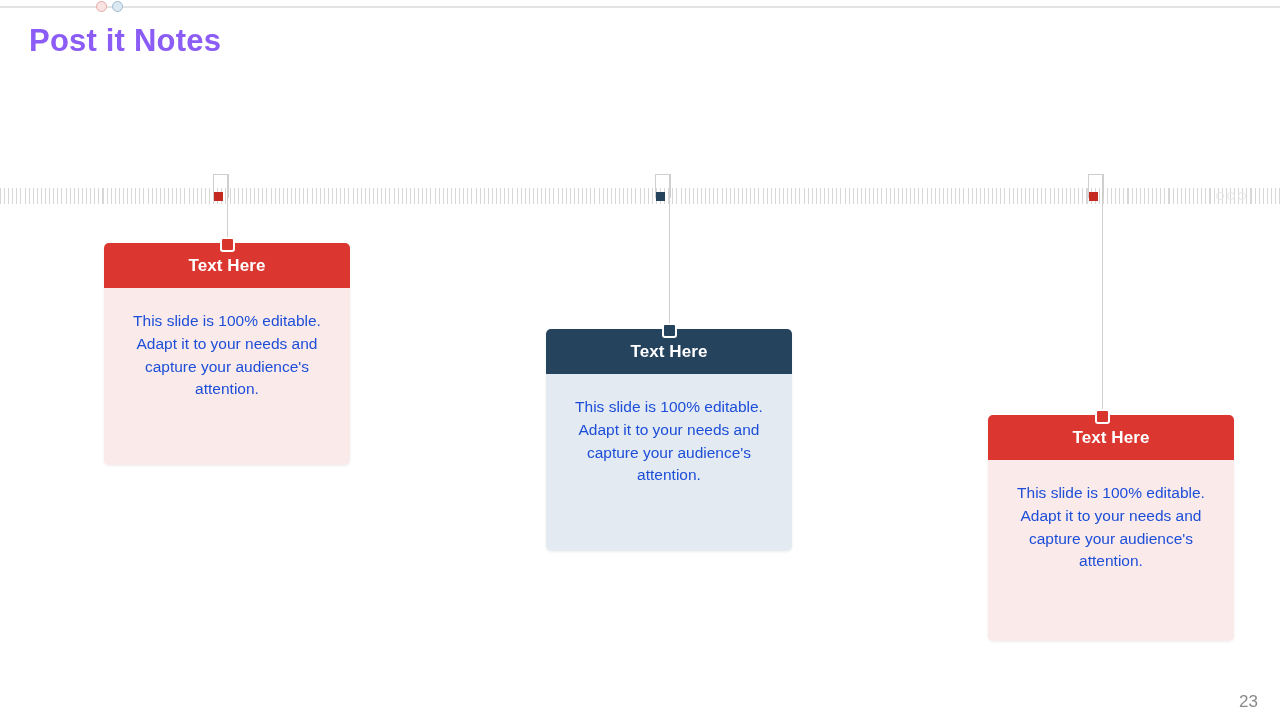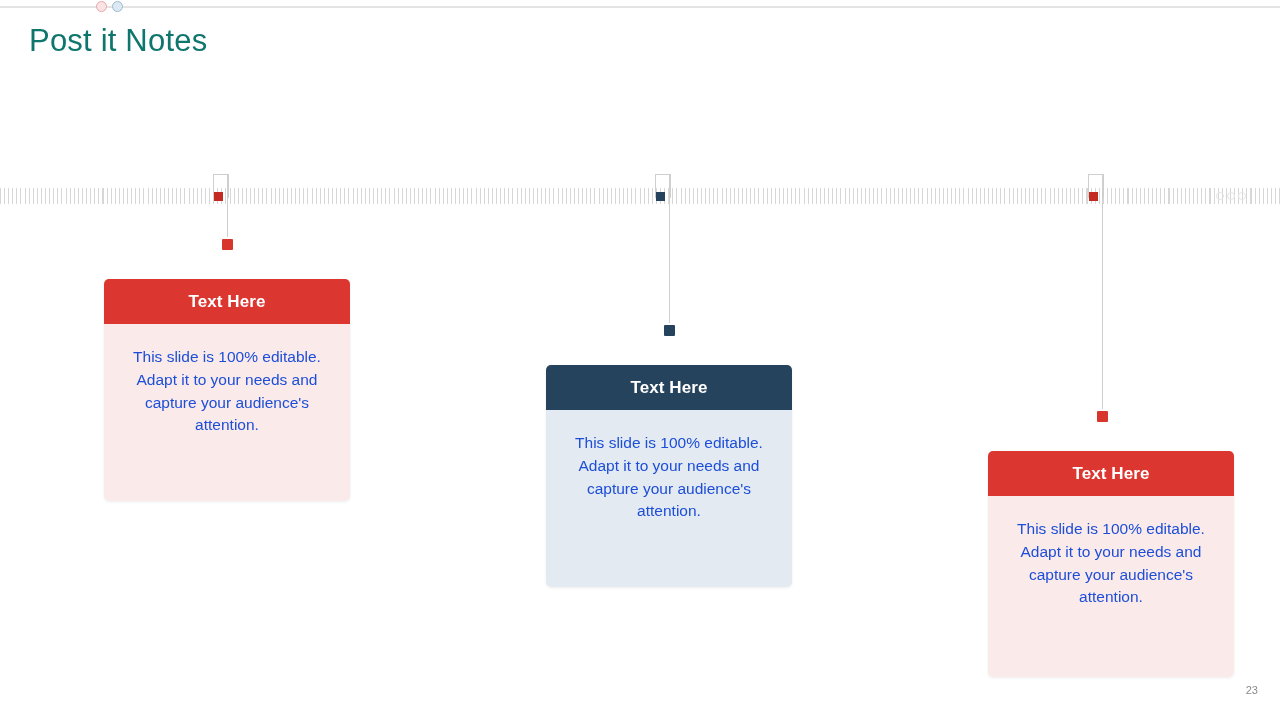--- a/index.html
+++ b/index.html
@@ -44,22 +44,22 @@
     border: 1.5px solid #9dbbcf;
     background: #dce9f2;
   }
 
   
   .slide-title {
     position: absolute;
     left: 29px;
     top: 23px;
     font-size: 31px;
-    font-weight: normal;
-    color: #0f766e;
+    font-weight: bold;
+    color: #8b5cf6;
     letter-spacing: 0.2px;
     white-space: nowrap;
   }
 
   
   .ruler {
     position: absolute;
     left: 0;
     top: 188px;
     width: 1280px;
@@ -139,21 +139,20 @@
   .pin-knob.red  { background: #d8352c; }
   .pin-knob.navy { background: #26435d; }
 
   
   .note {
     position: absolute;
     border-radius: 5px;
     overflow: hidden;
     box-shadow: 0 1px 3px rgba(0,0,0,0.07);
     z-index: 3;
-    margin-top: 36px;
   }
   .note-head {
     height: 45px;
     display: flex;
     align-items: center;
     justify-content: center;
     color: #ffffff;
     font-size: 17px;
     font-weight: bold;
     letter-spacing: 0.1px;
@@ -199,22 +198,22 @@
 
   #pin-3 { left: 1088px; top: 174px; }
   #pin-3 .pin-chip { top: 18px; }
   #pin-3 .pin-wire { left: 14px; top: 0px; height: 249px; }
   #pin-3 .pin-knob { left: 7px; top: 235px; }
 
   
   .page-number {
     position: absolute;
     right: 22px;
-    bottom: 24px;
-    font-size: 11px;
+    bottom: 8px;
+    font-size: 17px;
     color: #8a8a8a;
   }
 </style>
 </head>
 <body>
 
 <div class="top-rule"></div>
 <div class="top-dot pink"></div>
 <div class="top-dot blue"></div>
 

